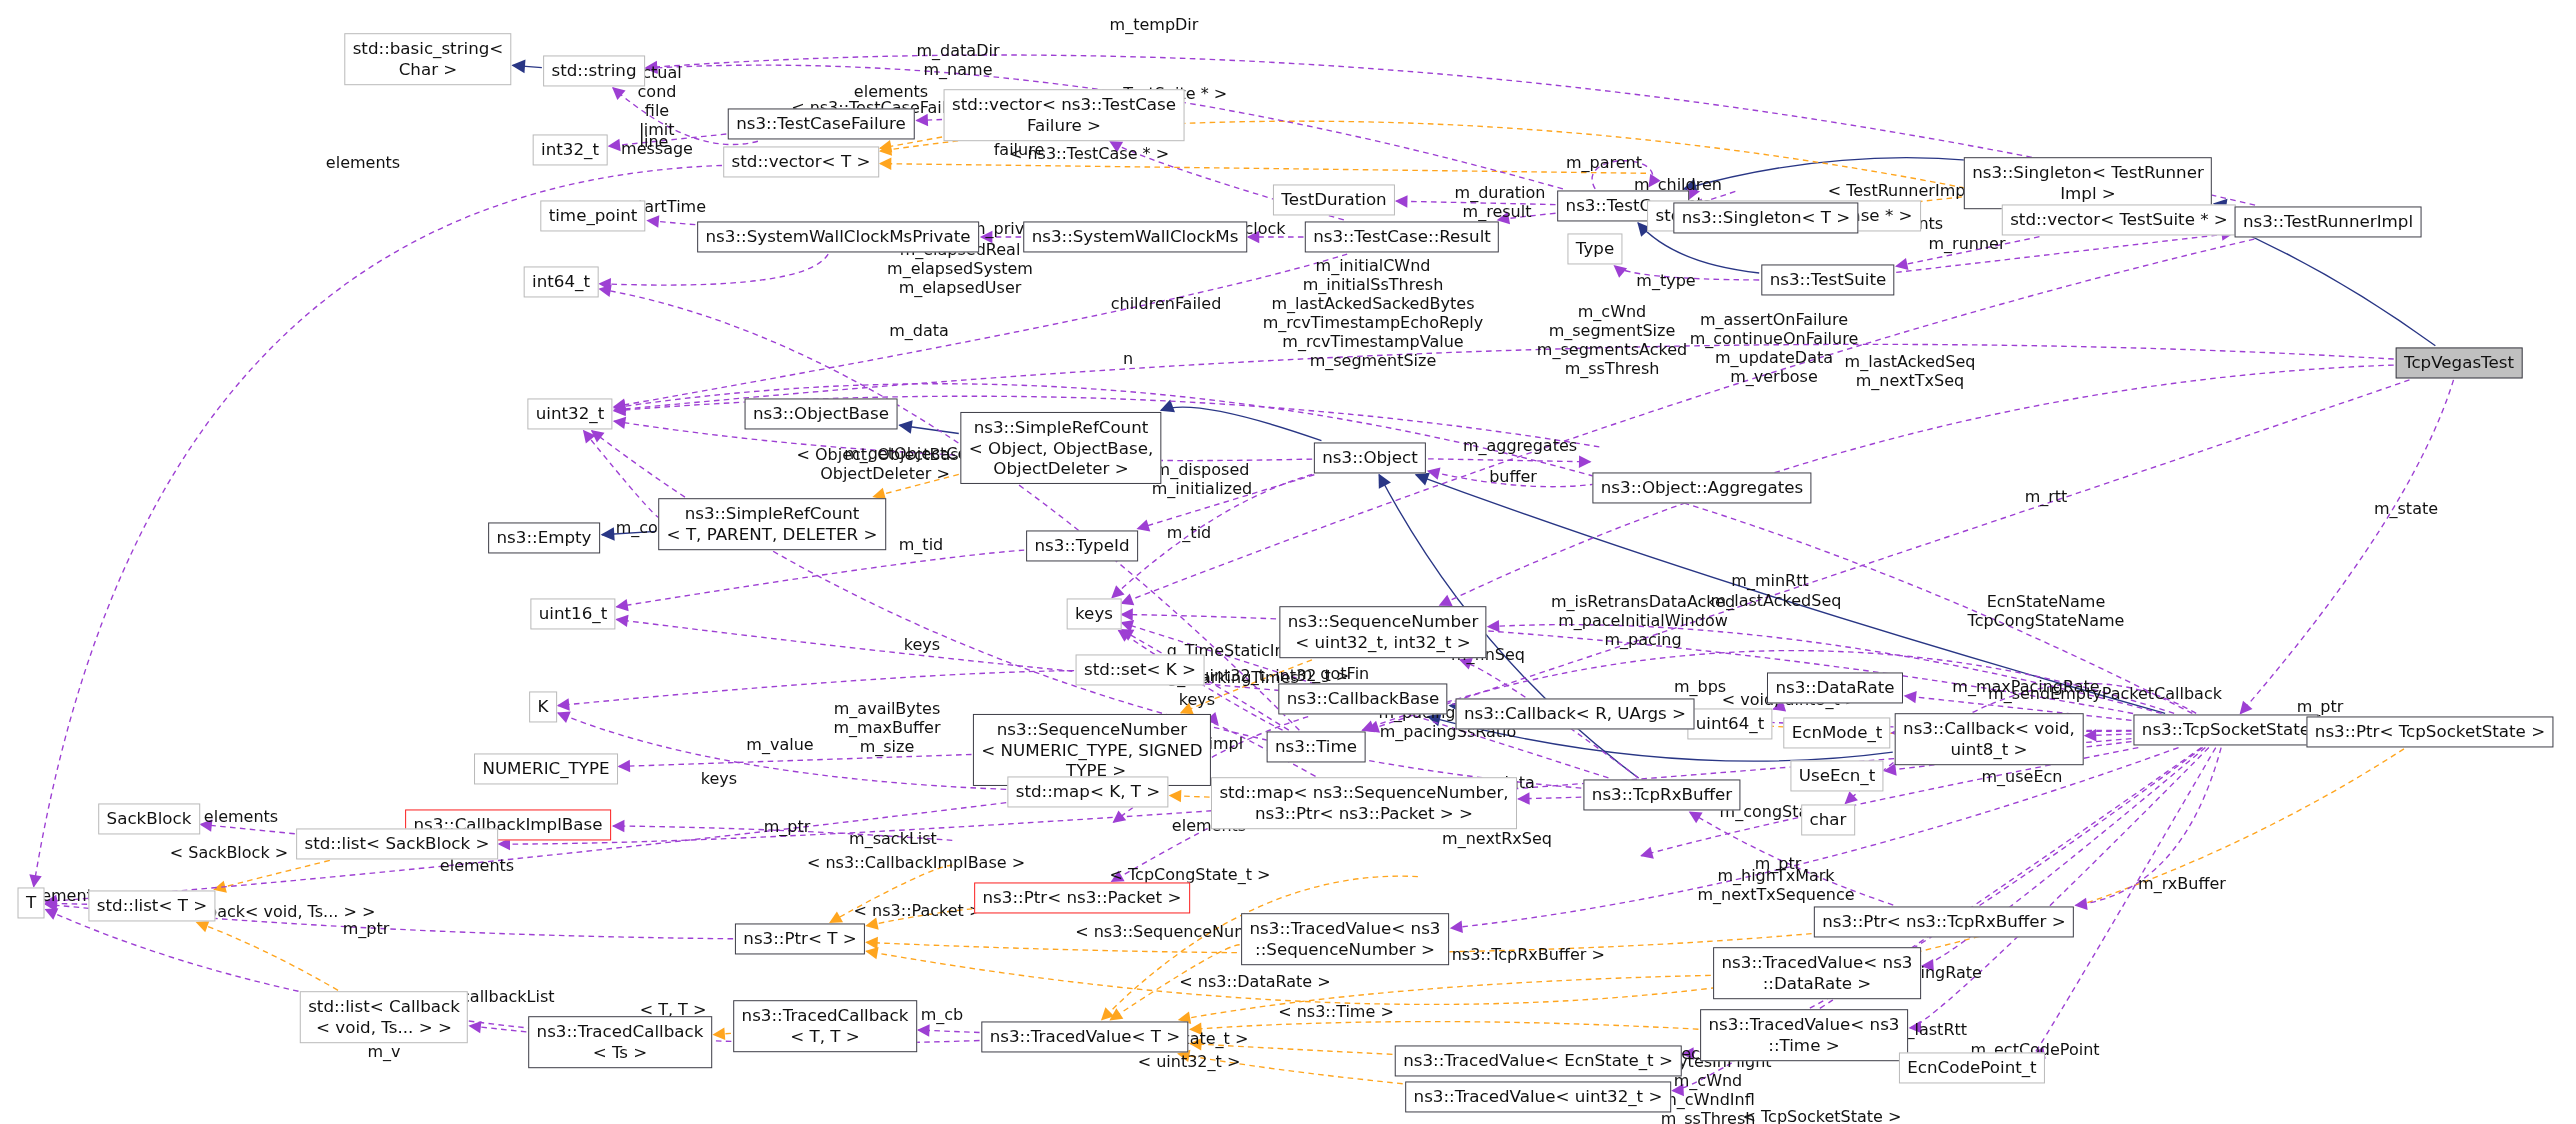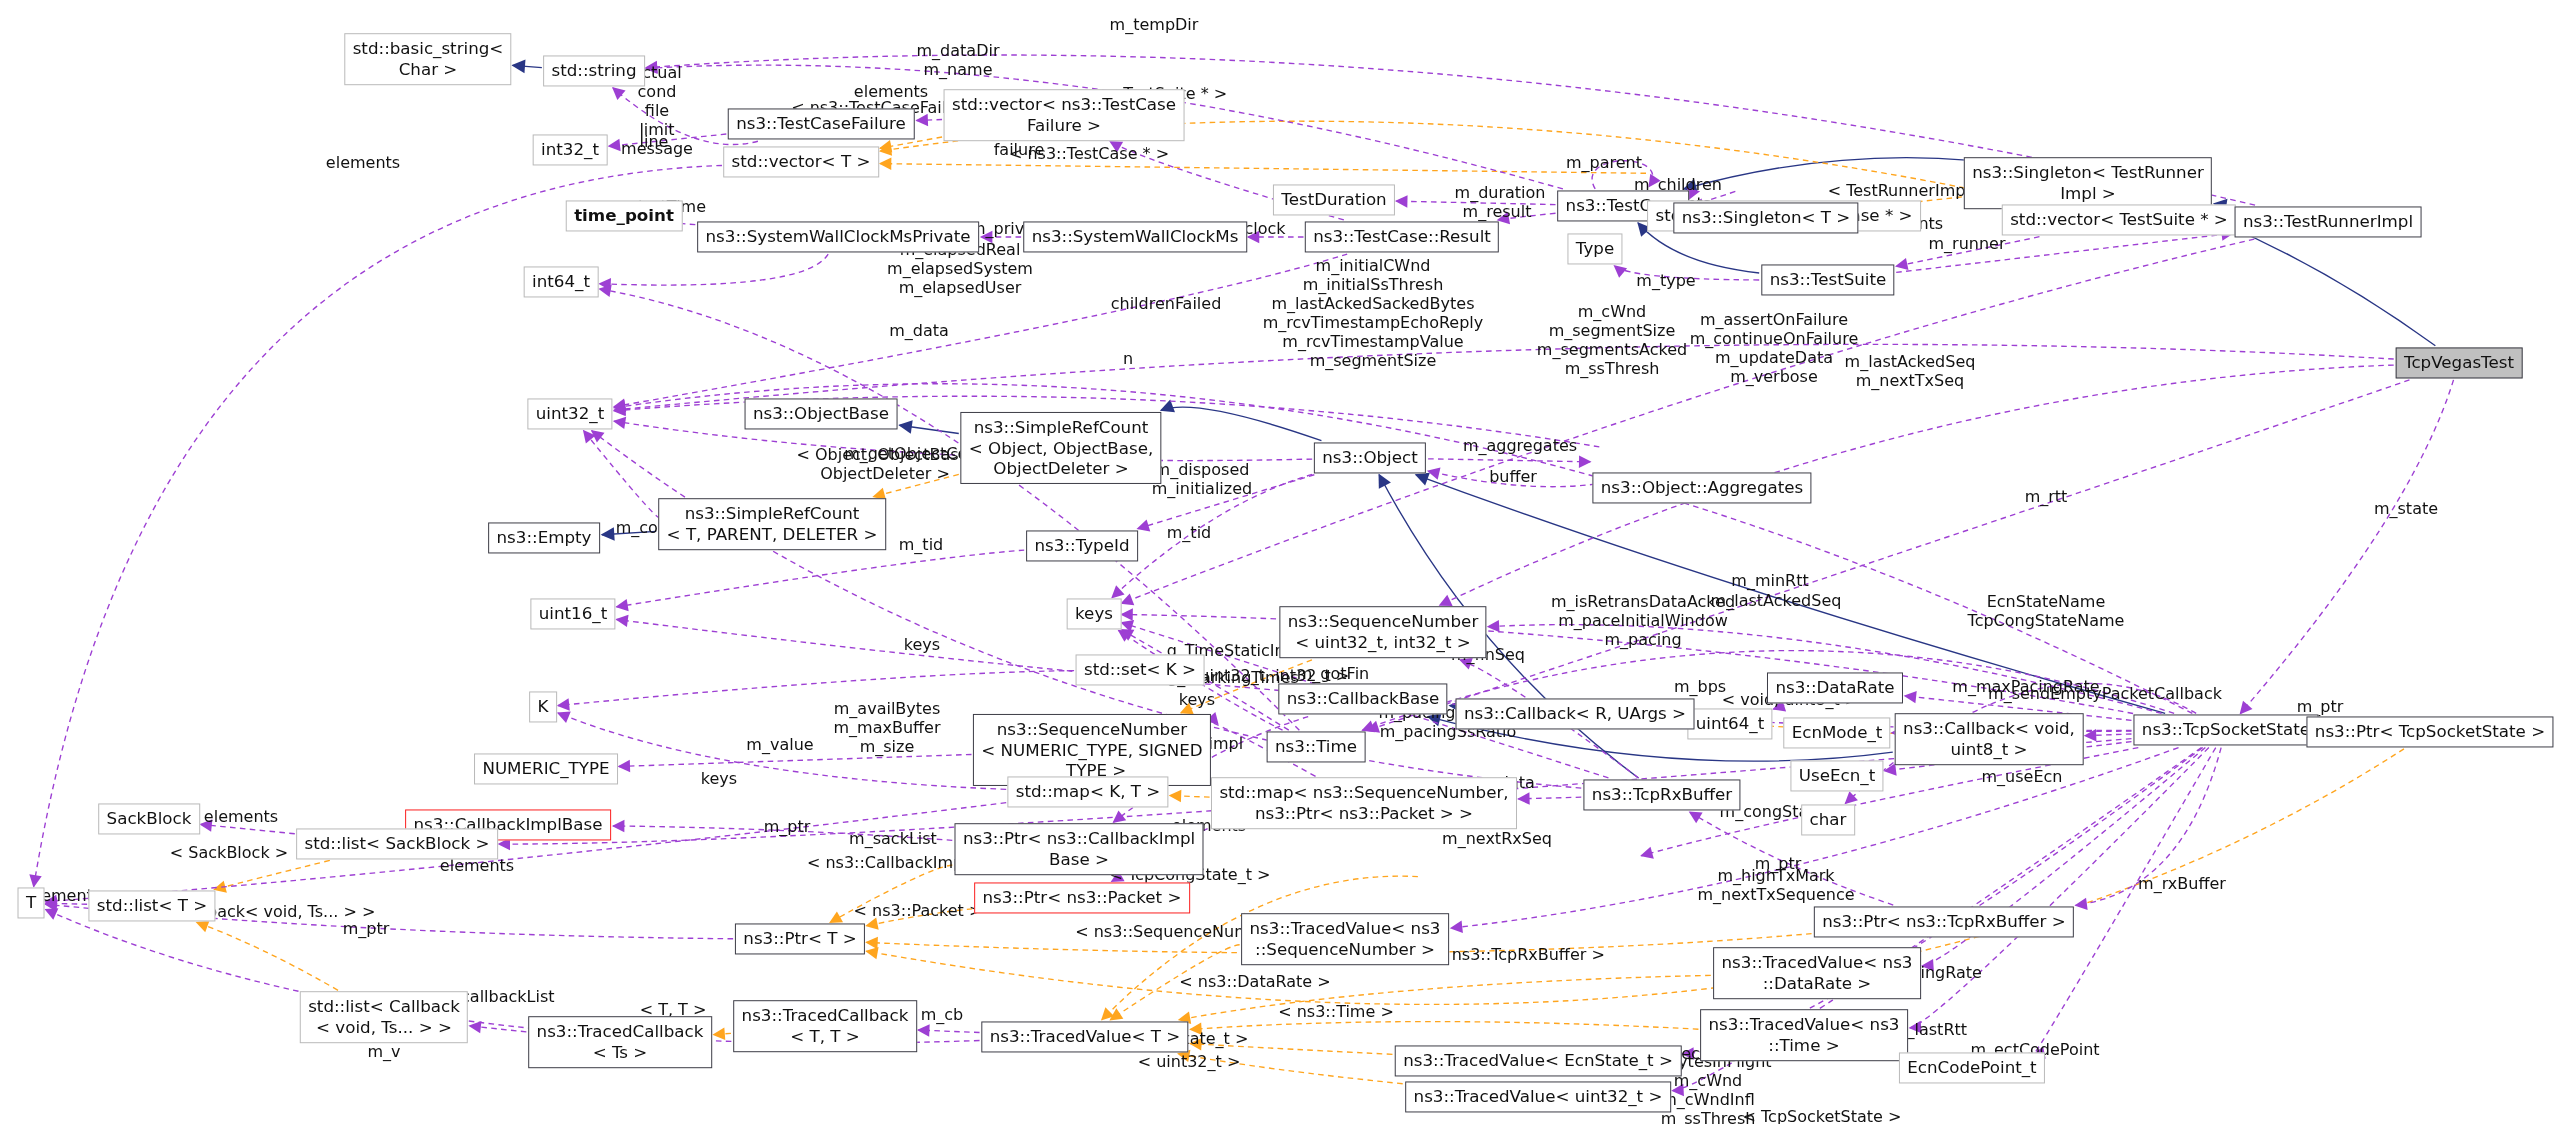--- a/index.html
+++ b/index.html
@@ -142,21 +142,21 @@
       <path d="M 2579.640522875817 720.5 Q 1825 595 990.5 662.3132596685083" fill="none" stroke="#9d3fd3" stroke-width="2.2" stroke-dasharray="9,7" marker-end="url(#ar_p)"></path>
     </svg>
 <div class="node light" style="left: 428px; top: 59px;">std::basic_string&lt;
 Char &gt;</div>
     <div class="node light" style="left: 594px; top: 71px;">std::string</div>
     <div class="node bold" style="left: 821px; top: 124px;">ns3::TestCaseFailure</div>
     <div class="node light" style="left: 570px; top: 150px;">int32_t</div>
     <div class="node light" style="left: 801px; top: 162px;">std::vector&lt; T &gt;</div>
     <div class="node light" style="left: 1064px; top: 115px;">std::vector&lt; ns3::TestCase
 Failure &gt;</div>
-    <div class="node light" style="left: 624px; top: 216px; font-weight: bold;">time_point</div>
+    <div class="node light" style="left: 593px; top: 216px;">time_point</div>
     <div class="node bold" style="left: 838px; top: 237px;">ns3::SystemWallClockMsPrivate</div>
     <div class="node bold" style="left: 1135px; top: 237px;">ns3::SystemWallClockMs</div>
     <div class="node bold" style="left: 1402px; top: 237px;">ns3::TestCase::Result</div>
     <div class="node light" style="left: 1334px; top: 200px;">TestDuration</div>
     <div class="node bold" style="left: 1623px; top: 206px;">ns3::TestCase</div>
     <div class="node light" style="left: 1784px; top: 175px; margin-top: 41px;">std::vector&lt; ns3::TestCase * &gt;</div>
     <div class="node bold" style="left: 1766px; top: 218px;">ns3::Singleton&lt; T &gt;</div>
     <div class="node bold" style="left: 2088px; top: 183px;">ns3::Singleton&lt; TestRunner
 Impl &gt;</div>
     <div class="node light" style="left: 2119px; top: 220px;">std::vector&lt; TestSuite * &gt;</div>
@@ -196,22 +196,20 @@
     <div class="node red" style="left: 508px; top: 825px;">ns3::CallbackImplBase</div>
     <div class="node bold" style="left: 1575px; top: 714px;">ns3::Callback&lt; R, UArgs &gt;</div>
     <div class="node bold" style="left: 1989px; top: 739px;">ns3::Callback&lt; void,
 uint8_t &gt;</div>
     <div class="node bold" style="left: 2226px; top: 730px;">ns3::TcpSocketState</div>
     <div class="node bold" style="left: 2430px; top: 732px;">ns3::Ptr&lt; TcpSocketState &gt;</div>
     <div class="node bold" style="left: 1662px; top: 795px;">ns3::TcpRxBuffer</div>
     <div class="node light" style="left: 1088px; top: 792px;">std::map&lt; K, T &gt;</div>
     <div class="node light" style="left: 1364px; top: 803px;">std::map&lt; ns3::SequenceNumber,
 ns3::Ptr&lt; ns3::Packet &gt; &gt;</div>
-    <div class="node bold" style="left: 1079px; top: 849px;">ns3::Ptr&lt; ns3::CallbackImpl
-Base &gt;</div>
     <div class="node red" style="left: 1082px; top: 898px;">ns3::Ptr&lt; ns3::Packet &gt;</div>
     <div class="node bold" style="left: 800px; top: 939px;">ns3::Ptr&lt; T &gt;</div>
     <div class="node light" style="left: 149px; top: 819px;">SackBlock</div>
     <div class="node light" style="left: 397px; top: 844px;">std::list&lt; SackBlock &gt;</div>
     <div class="node light" style="left: 31px; top: 903px;">T</div>
     <div class="node light" style="left: 152px; top: 906px;">std::list&lt; T &gt;</div>
     <div class="node light" style="left: 384px; top: 1017px;">std::list&lt; Callback
 &lt; void, Ts... &gt; &gt;</div>
     <div class="node bold" style="left: 620px; top: 1042px;">ns3::TracedCallback
 &lt; Ts &gt;</div>

